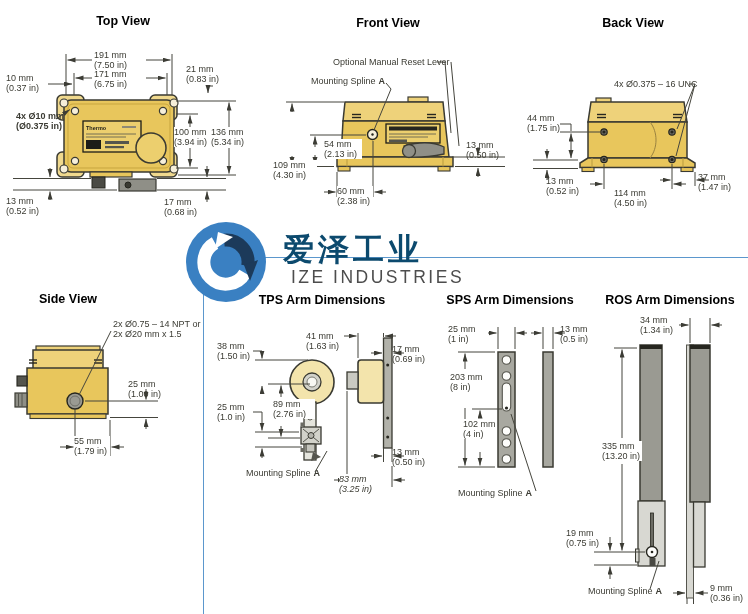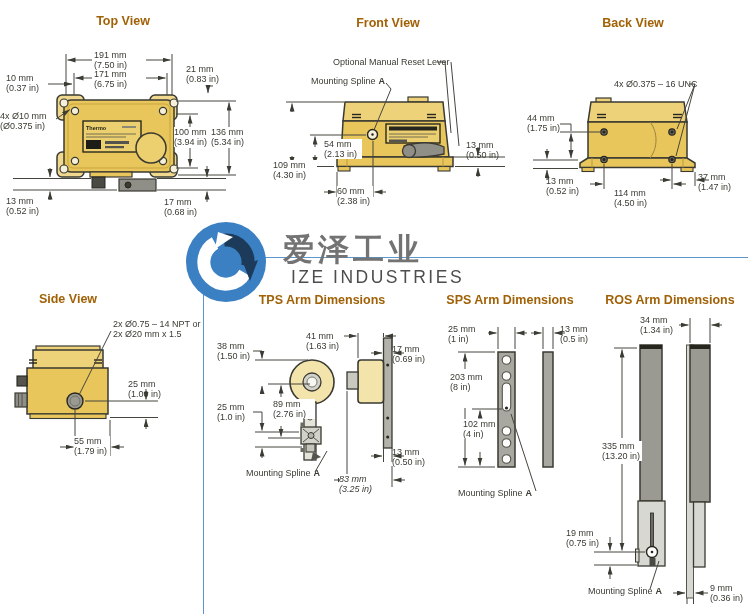--- a/index.html
+++ b/index.html
@@ -3,26 +3,26 @@
 <meta charset="utf-8">
 <style>
   html,body{margin:0;padding:0;background:#fff;}
   #canvas{position:relative;width:748px;height:614px;background:#fff;overflow:hidden;
           font-family:"Liberation Sans",sans-serif;}
   svg.lines{position:absolute;left:0;top:0;z-index:1;}
   .dim{position:absolute;z-index:2;font-size:9px;line-height:1.12;color:#3b3b33;
        white-space:nowrap;}
   .bg{background:#fff;}
   .la{text-align:left;}
-  .vtitle{position:absolute;z-index:2;font-size:12.5px;font-weight:bold;color:#a16207;
+  .vtitle{position:absolute;z-index:2;font-size:12.5px;font-weight:bold;color:#000000;
           text-align:center;white-space:nowrap;}
   .wm-line{position:absolute;z-index:3;background:#5b97cd;}
   .wm-logo{position:absolute;left:185px;top:220px;z-index:4;}
   .wm-cn{position:absolute;left:283px;top:229px;z-index:4;font-size:31px;font-weight:bold;
-         color:#737373;letter-spacing:4px;font-family:"DejaVu Sans",sans-serif;}
+         color:#0c4a6e;letter-spacing:4px;font-family:"DejaVu Sans",sans-serif;}
   .wm-en{position:absolute;left:291px;top:267px;z-index:4;font-size:17.5px;color:#4d4d4d;
          letter-spacing:2.5px;font-family:"Liberation Sans",sans-serif;}
   b.splA{margin-left:3px;}
 </style>
 </head>
 <body>
 
 <div id="canvas">
 
 <svg class="lines" width="748" height="614">
@@ -348,21 +348,21 @@
 <div class="vtitle" style="left:573px;top:16px;width:120px;">Back View</div>
 <div class="vtitle" style="left:8px;top:292px;width:120px;">Side View</div>
 <div class="vtitle" style="left:242px;top:293px;width:160px;">TPS Arm Dimensions</div>
 <div class="vtitle" style="left:430px;top:293px;width:160px;">SPS Arm Dimensions</div>
 <div class="vtitle" style="left:590px;top:293px;width:160px;">ROS Arm Dimensions</div>
 
 <div class="dim" style="left:94px;top:50px;width:52px;"><span>191 mm</span><br><span>(7.50 in)</span></div>
 <div class="dim" style="left:94px;top:69px;width:52px;"><span>171 mm</span><br><span>(6.75 in)</span></div>
 <div class="dim" style="left:6px;top:73px;width:40px;"><span>10 mm</span><br><span>(0.37 in)</span></div>
 <div class="dim" style="left:186px;top:64px;width:44px;"><span>21 mm</span><br><span>(0.83 in)</span></div>
-<div class="dim" style="left:0px;top:111px;width:58px;"><span>4x Ø10 mm</span><br><span>(Ø0.375 in)</span></div>
+<div class="dim" style="left:16px;top:111px;width:58px;font-weight:bold;"><span>4x Ø10 mm</span><br><span>(Ø0.375 in)</span></div>
 <div class="dim bg" style="left:174px;top:127px;width:32px;"><span>100 mm</span><br><span>(3.94 in)</span></div>
 <div class="dim bg" style="left:211px;top:127px;width:34px;"><span>136 mm</span><br><span>(5.34 in)</span></div>
 <div class="dim" style="left:6px;top:196px;width:44px;"><span>13 mm</span><br><span>(0.52 in)</span></div>
 <div class="dim" style="left:164px;top:197px;width:46px;"><span>17 mm</span><br><span>(0.68 in)</span></div>
 
 <div class="dim la" style="left:333px;top:57px;">Optional Manual Reset Lever</div>
 <div class="dim la" style="left:311px;top:76px;"><span>Mounting Spline</span><b class="splA">A</b></div>
 <div class="dim bg" style="left:273px;top:115px;width:44px;margin-top:45px;"><span>109 mm</span><br><span>(4.30 in)</span></div>
 <div class="dim bg" style="left:296px;top:139px;width:38px;margin-left:28px;"><span>54 mm</span><br><span>(2.13 in)</span></div>
 <div class="dim" style="left:466px;top:140px;width:40px;"><span>13 mm</span><br><span>(0.50 in)</span></div>

